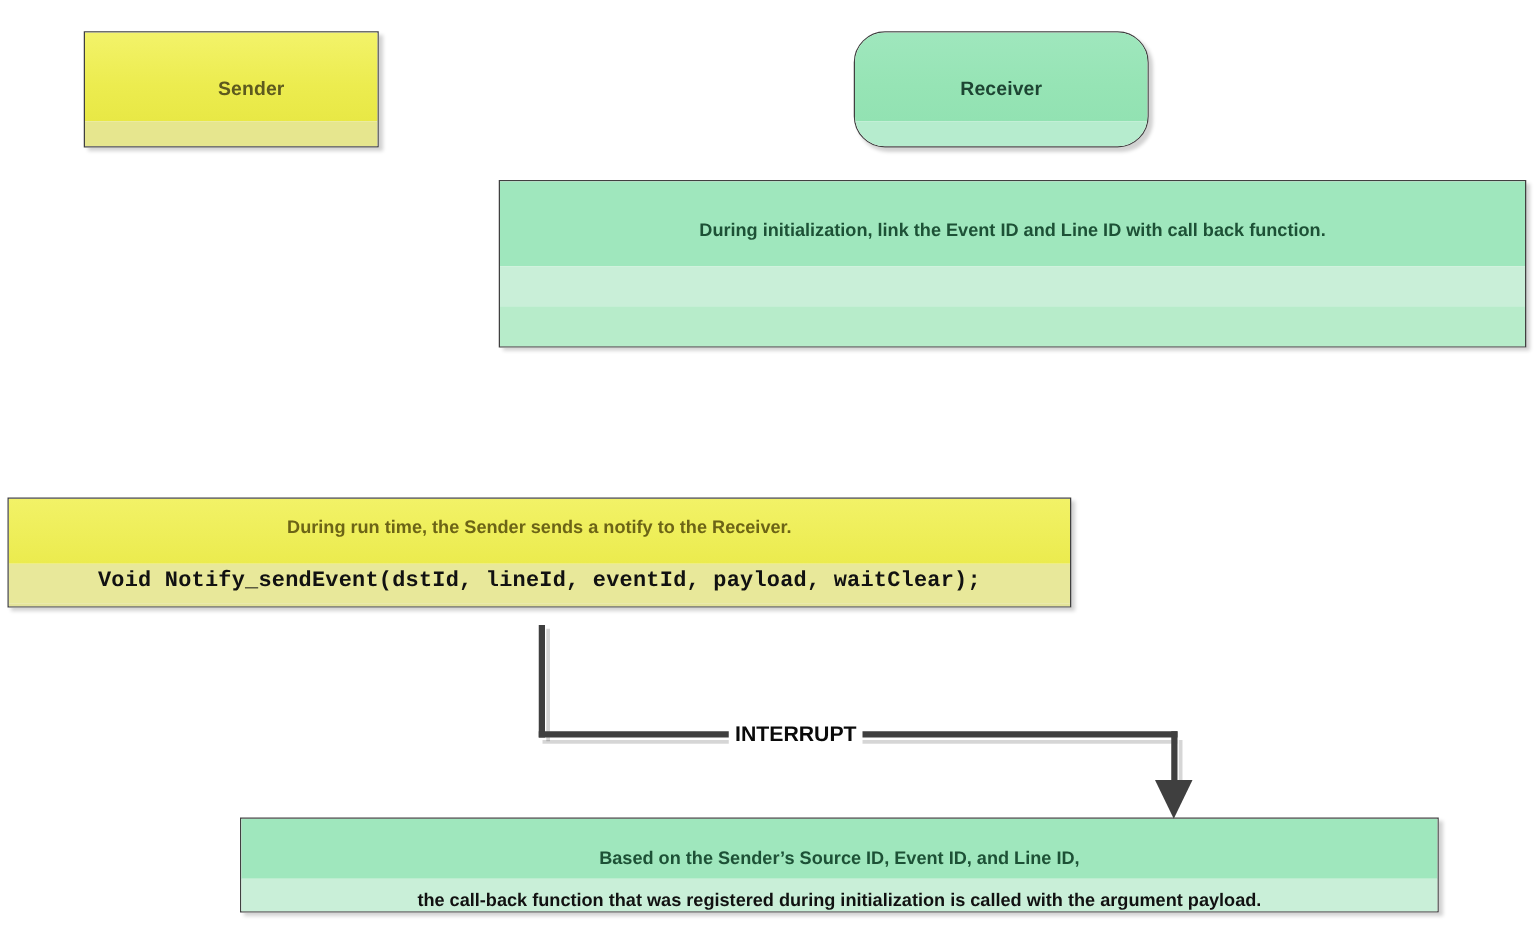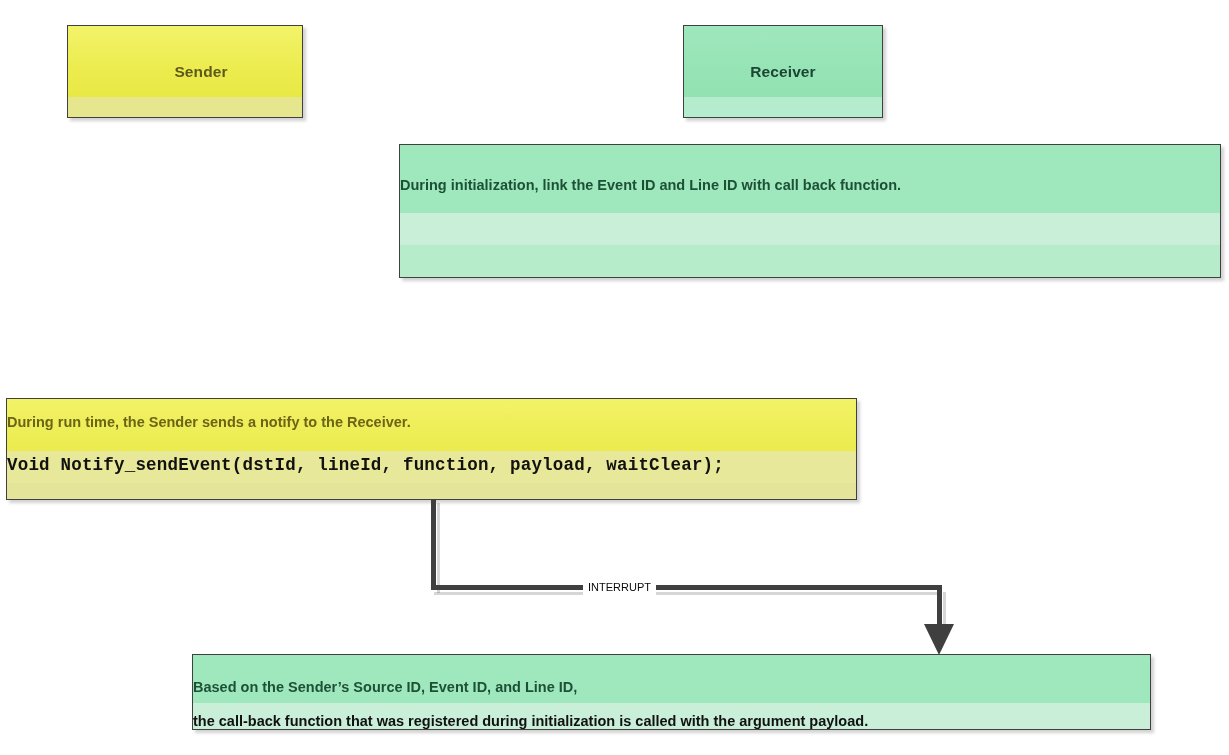--- a/index.html
+++ b/index.html
@@ -73,21 +73,21 @@
     right: 0;
   }
   .note-line {
     position: absolute;
     left: 0;
     right: 0;
     z-index: 3;
     white-space: nowrap;
     overflow: hidden;
   }
-  .note-line.center { text-align: left; }
+  .note-line.center { text-align: center; }
 
   .prose {
     font-size: 14.5px;
     font-weight: bold;
   }
   .code {
     font-family: "Liberation Mono", "DejaVu Sans Mono", monospace;
     font-size: 17.5px;
     font-weight: bold;
     color: #111111;
@@ -119,61 +119,61 @@
     position: absolute;
     width: 0;
     height: 0;
     border-left: 15px solid transparent;
     border-right: 15px solid transparent;
     border-top: 31px solid #3f3f3f;
   }
   .conn-label {
     position: absolute;
     z-index: 5;
-    font-size: 11px;
-    font-weight: normal;
+    font-size: 17px;
+    font-weight: bold;
     color: #0a0a0a;
     background: #ffffff;
     padding: 0 5px;
     white-space: nowrap;
     line-height: 17px;
   }
 </style>
 </head>
 <body>
 
 <div class="canvas">
 
   <div class="box role-box sender" style="left:67px; top:25px; width:236px; height:93px;padding-left:32px;">
     <div class="band-main"></div>
     <div class="band-foot"></div>
     <span class="role-label">Sender</span>
   </div>
 
-  <div class="box role-box receiver" style="left:683px; top:25px; width:200px; height:93px;">
+  <div class="box role-box receiver" style="left:683px; top:25px; width:236px; height:93px;border-radius:25px;">
     <div class="band-main"></div>
     <div class="band-foot"></div>
     <span class="role-label">Receiver</span>
   </div>
 
   <div class="box note-box green-note" style="left:399px; top:144px; width:822px; height:134px;">
     <div class="stripe stripe-top" style="top:0; height:68px;"></div>
     <div class="stripe stripe-mid" style="top:68px; height:32px;"></div>
     <div class="stripe stripe-bot" style="top:100px; height:34px;"></div>
 
     <div class="note-line center prose" style="top:32px;">During initialization, link the Event ID and Line ID with call back function.</div>
   </div>
 
-  <div class="box note-box yellow-note" style="left:6px; top:398px; width:851px; height:102px;">
+  <div class="box note-box yellow-note" style="left:6px; top:398px; width:851px; height:88px;">
     <div class="stripe stripe-top" style="top:0; height:52px;"></div>
     <div class="stripe stripe-mid" style="top:52px; height:32px;"></div>
     <div class="stripe stripe-bot" style="top:84px; height:18px;"></div>
 
     <div class="note-line center prose" style="top:15px;">During run time, the Sender sends a notify to the Receiver.</div>
-    <div class="note-line center code" style="top:56px;">Void Notify_sendEvent(dstId, lineId, function, payload, waitClear);</div>
+    <div class="note-line center code" style="top:56px;">Void Notify_sendEvent(dstId, lineId, eventId, payload, waitClear);</div>
   </div>
 
   <div>
 
     <div class="conn-shadow" style="left:437px; top:503px; width:3px; height:90px;"></div>
     <div class="conn-shadow" style="left:434px; top:592px; width:508px; height:3px;"></div>
     <div class="conn-shadow" style="left:943px; top:592px; width:3px; height:36px;"></div>
 
     <div class="conn-seg" style="left:431px; top:500px; width:5px; height:90px;"></div>
     <div class="conn-seg" style="left:431px; top:585px; width:511px; height:5px;"></div>

